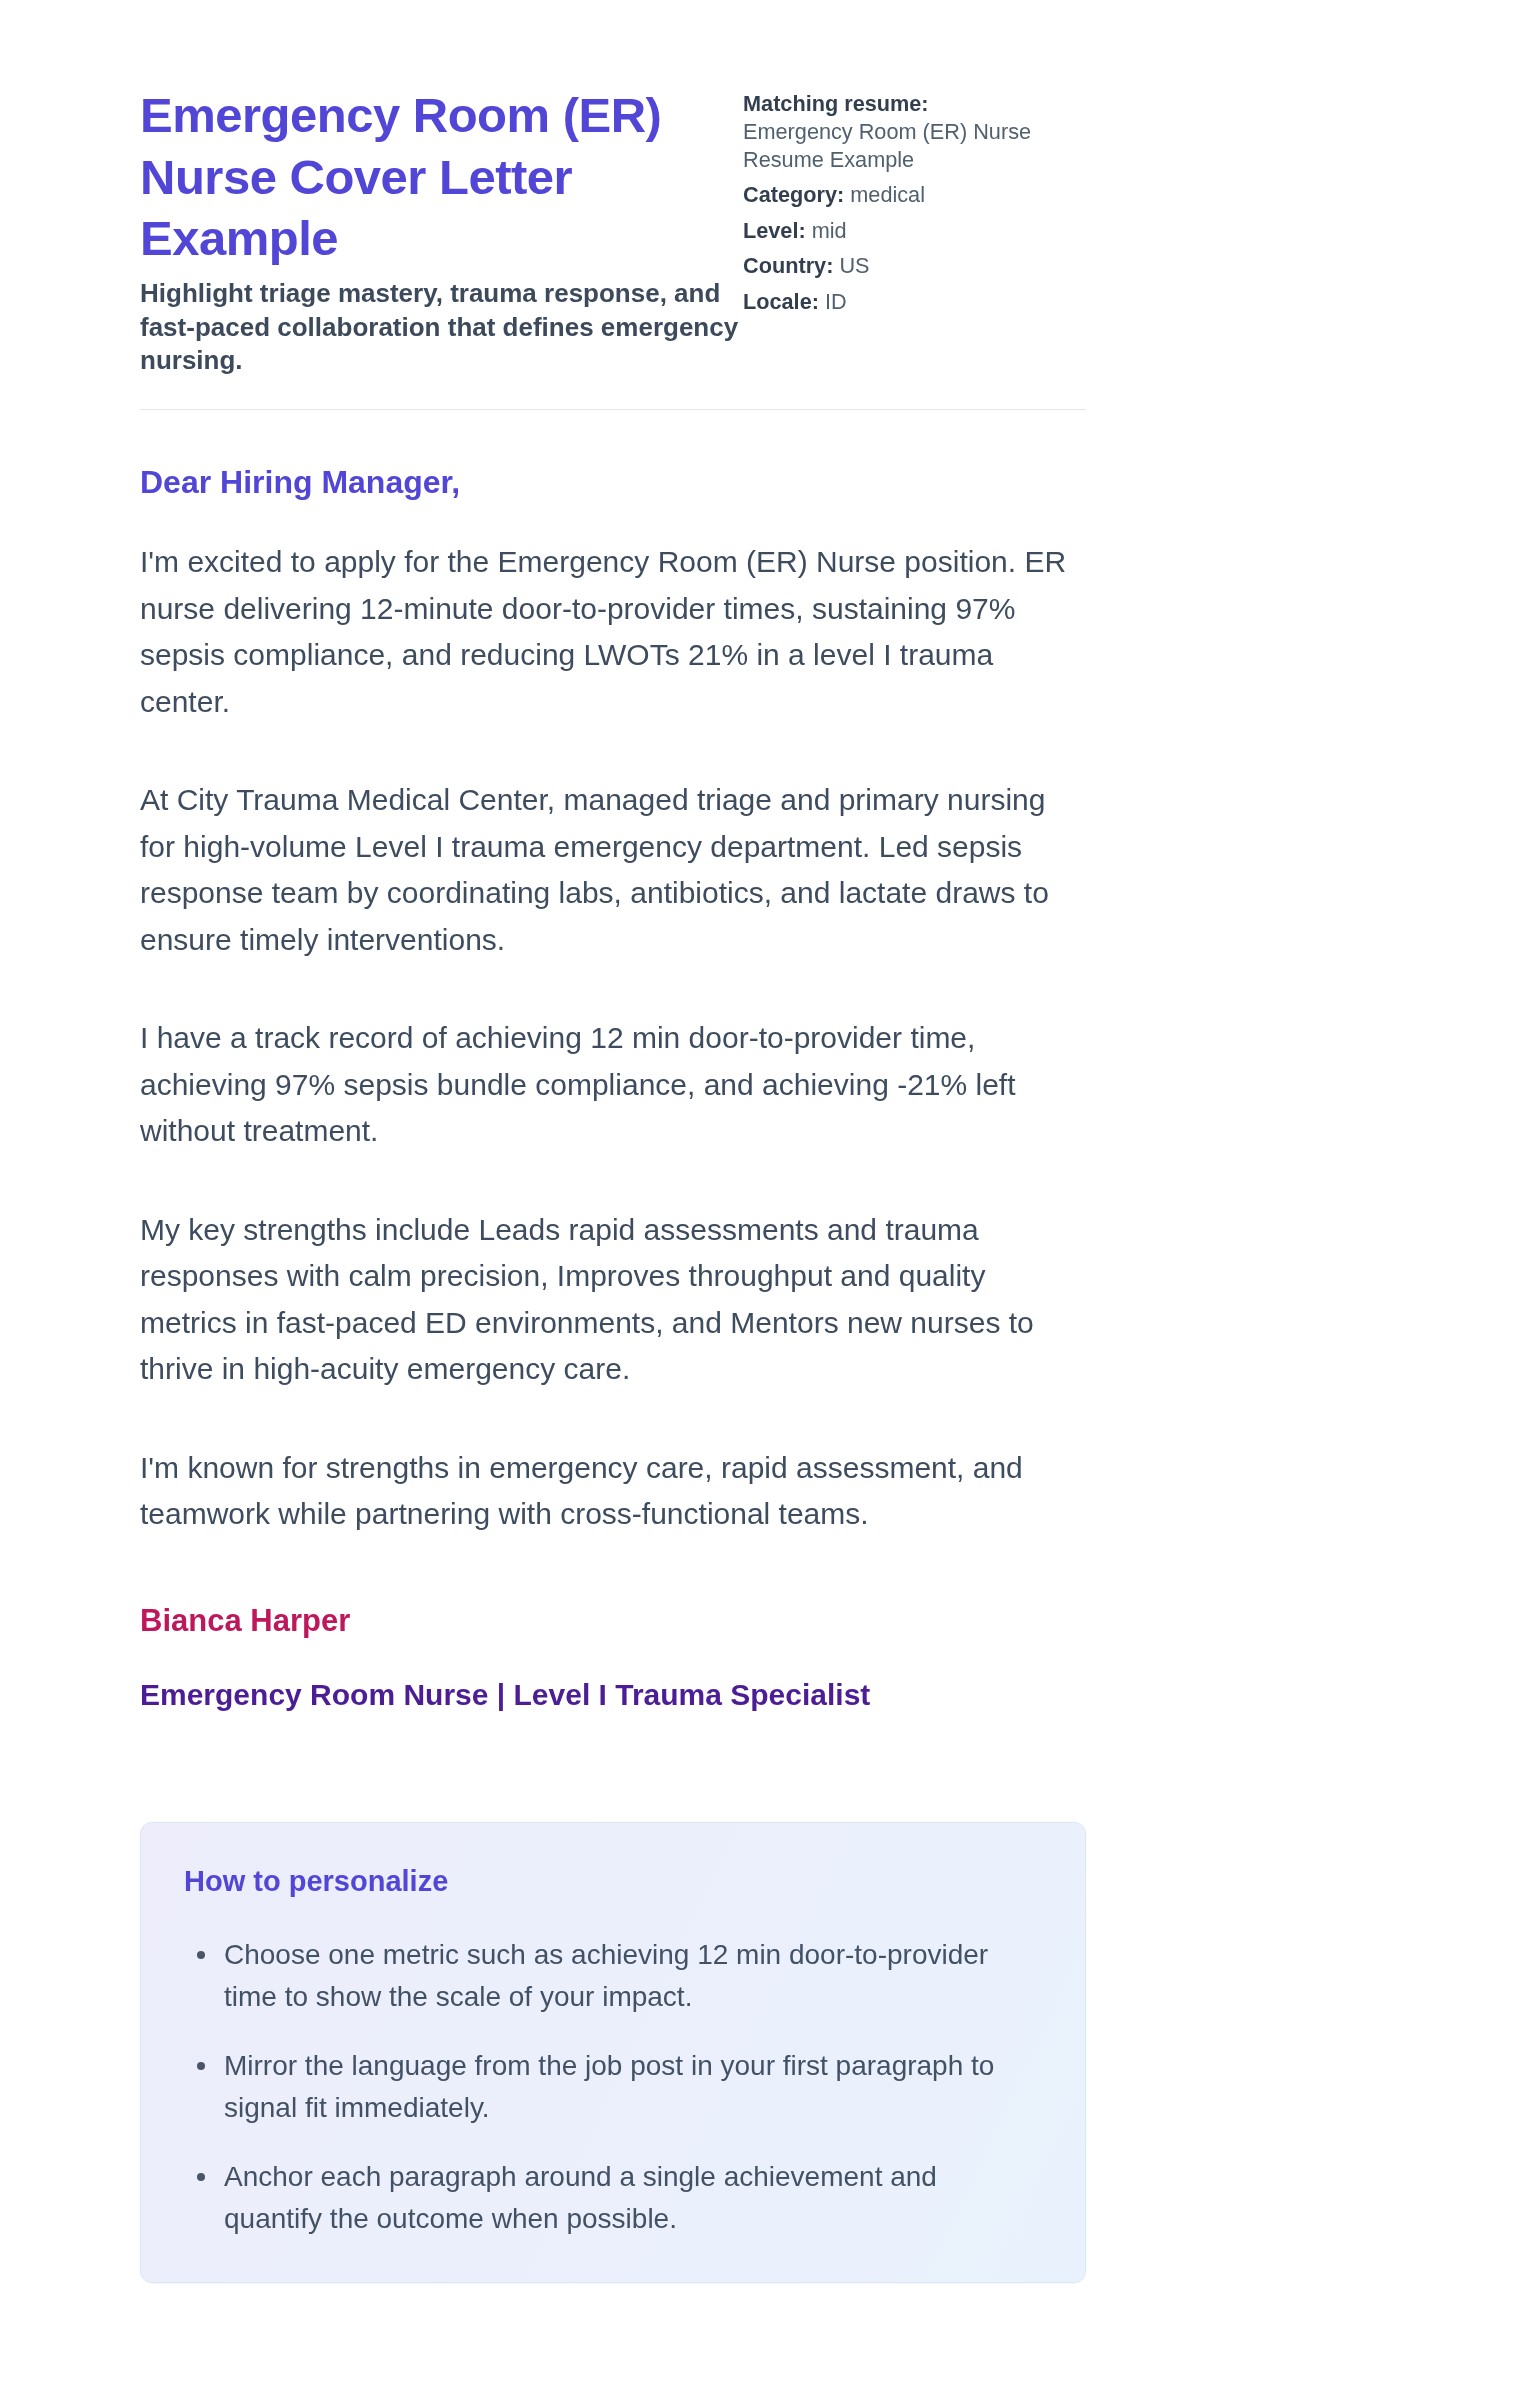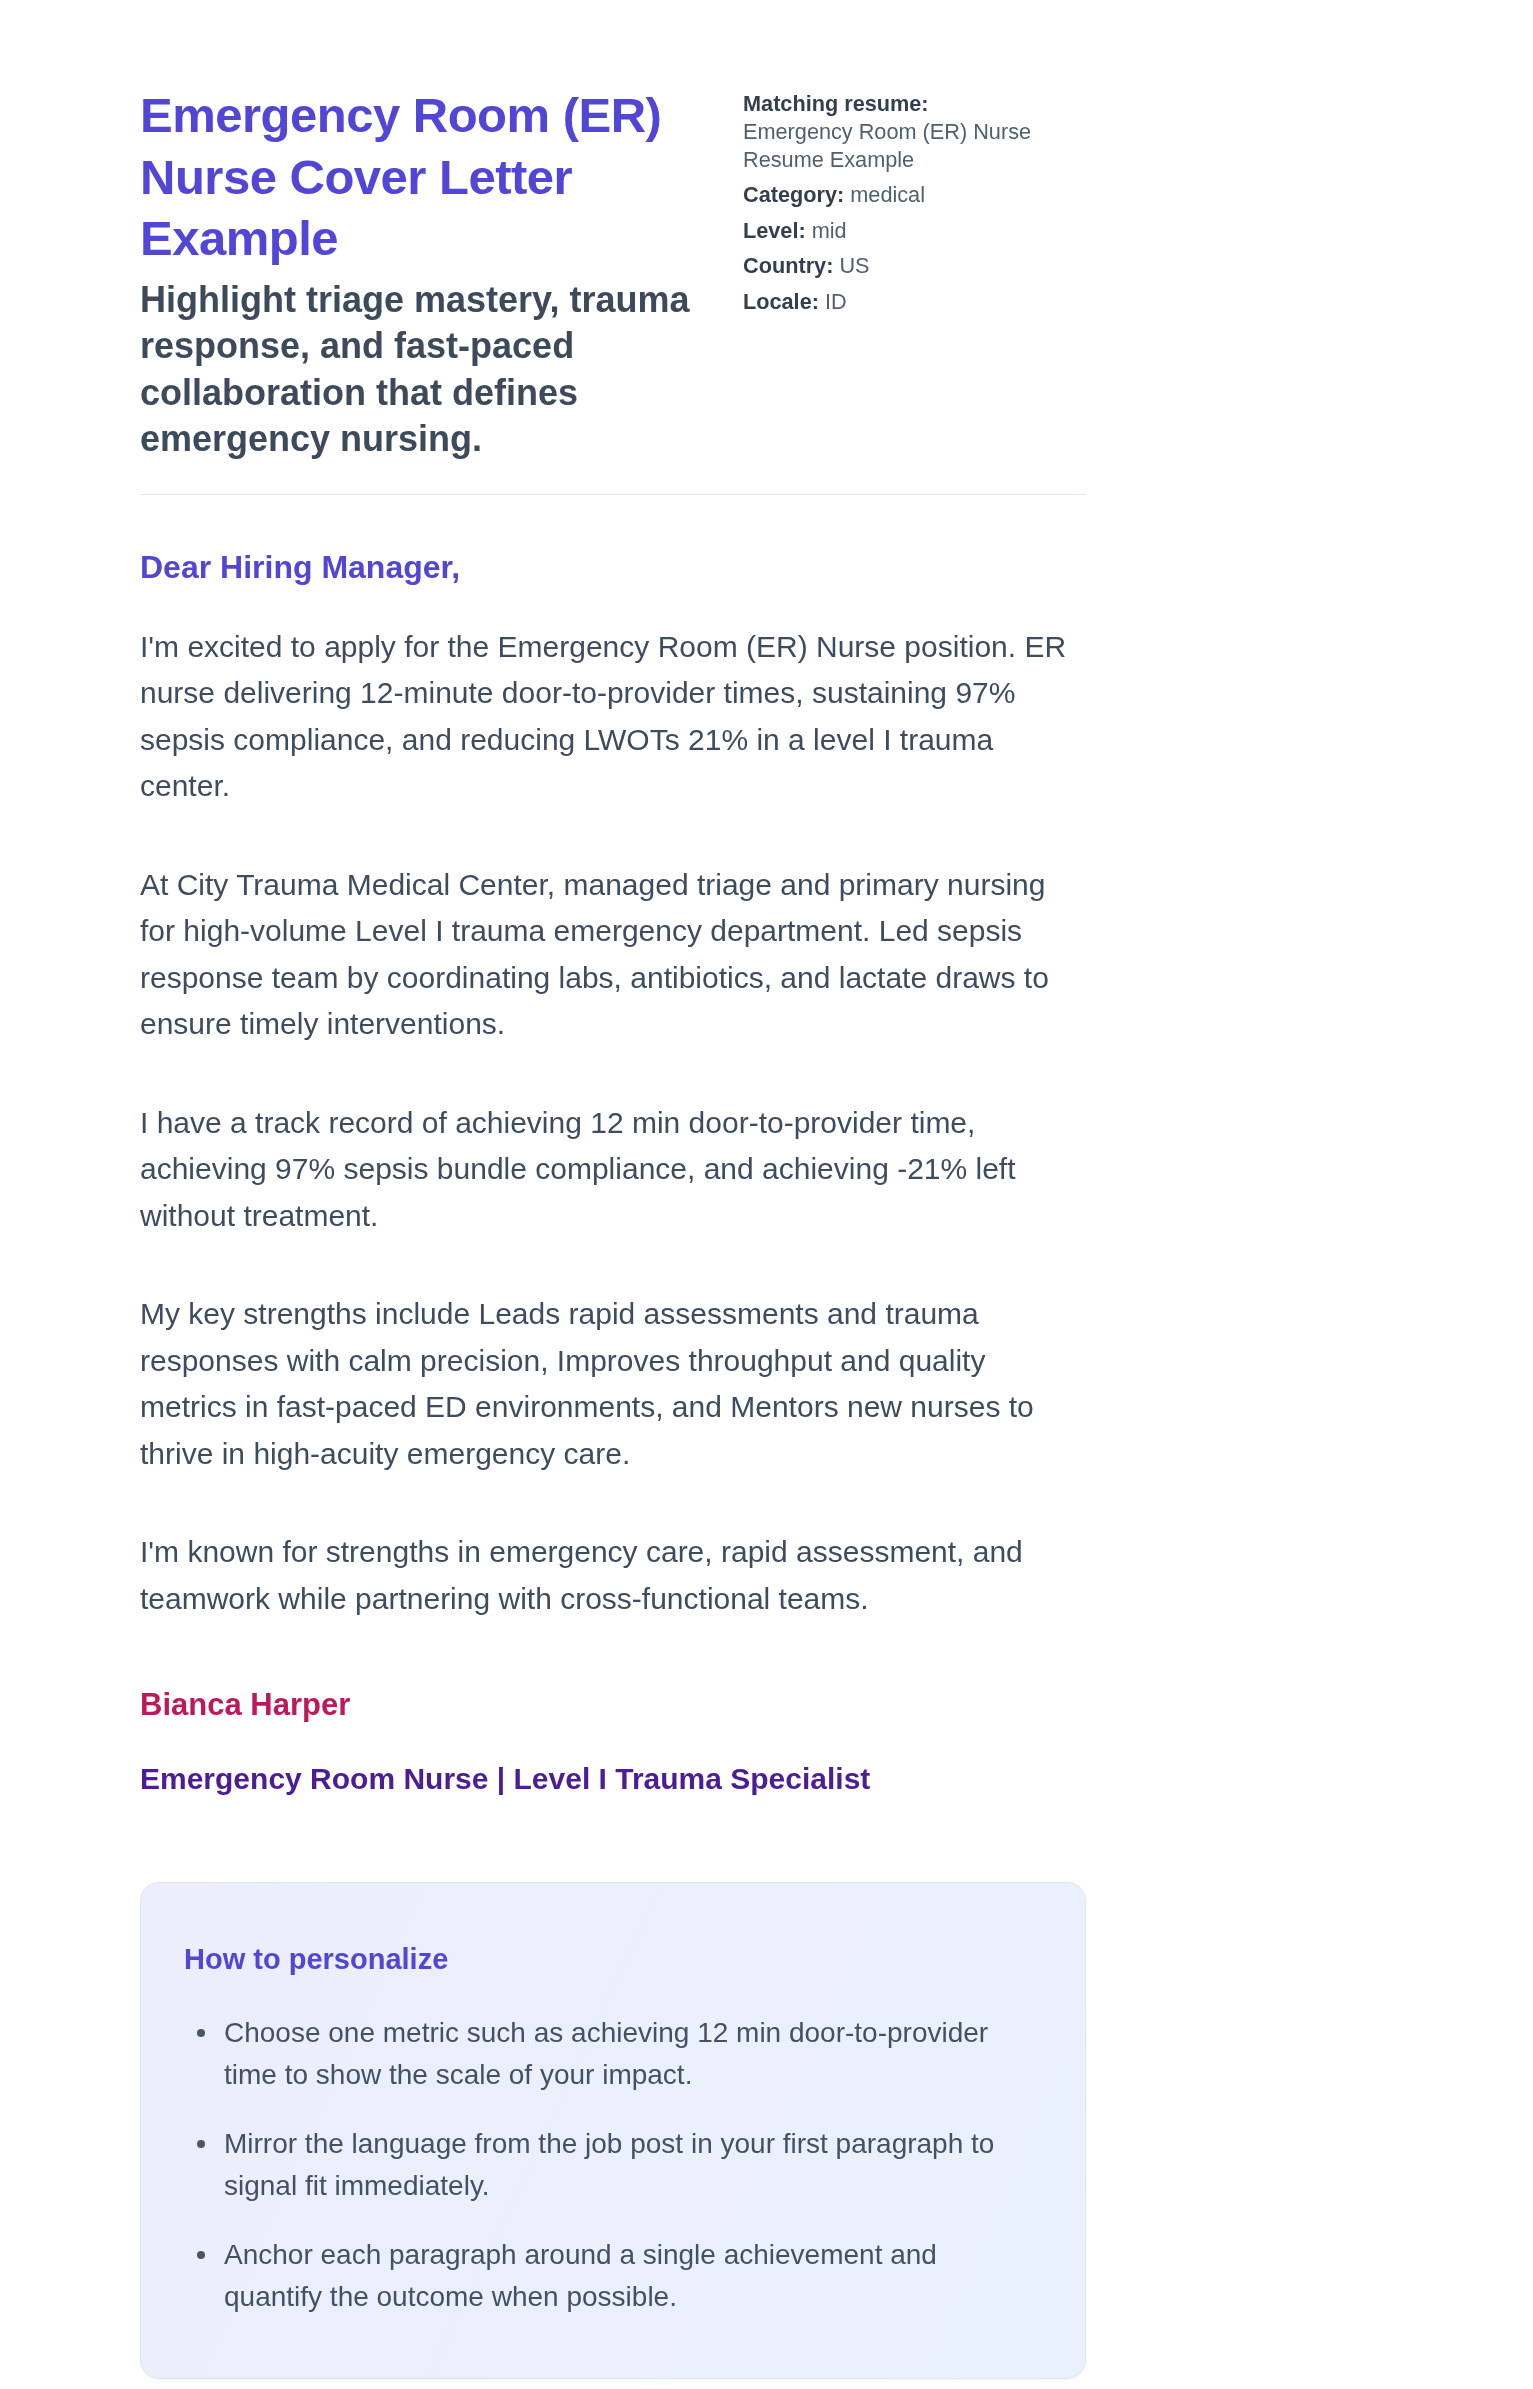--- a/index.html
+++ b/index.html
@@ -23,21 +23,21 @@
     margin:0;
     font-size:49px;
     line-height:1.26;
     font-weight:bold;
     color:var(--accent);
     max-width:794px;
     letter-spacing:-0.5px;
   }
   .page-subtitle{
     margin:7.2px 0 0 0;
-    font-size:36px;
+    font-size:26px;
     line-height:1.28;
     font-weight:bold;
     color:#3d4a5c;
     max-width:884px;
   }
   .meta{
     flex:0 0 343px;
     width:343px;
     padding-top:5.4px;
     font-size:21.7px;
@@ -87,25 +87,25 @@
     display:inline-block;
     background:var(--pill-bg);
     color:var(--pill-text);
     font-size:25px;
     line-height:1;
     padding:16px 27px;
     border-radius:901px;
     white-space:nowrap;
   }
   .card{
-    margin-top:86px;
+    margin-top:110px;
     border:0.9px solid #dde6f6;
-    border-radius:19px;
+    border-radius:12px;
     background:linear-gradient(115deg,#ededfb 0%,#e9f2fc 100%);
-    padding:60px 43px;
+    padding:42px 43px;
     box-shadow:0 0.9px 1.8px rgba(90,110,160,0.06);
   }
   .card-title{
     margin:0 0 36px 0;
     font-size:29px;
     font-weight:bold;
     color:var(--accent);
   }
   .card-list{
     margin:0;

